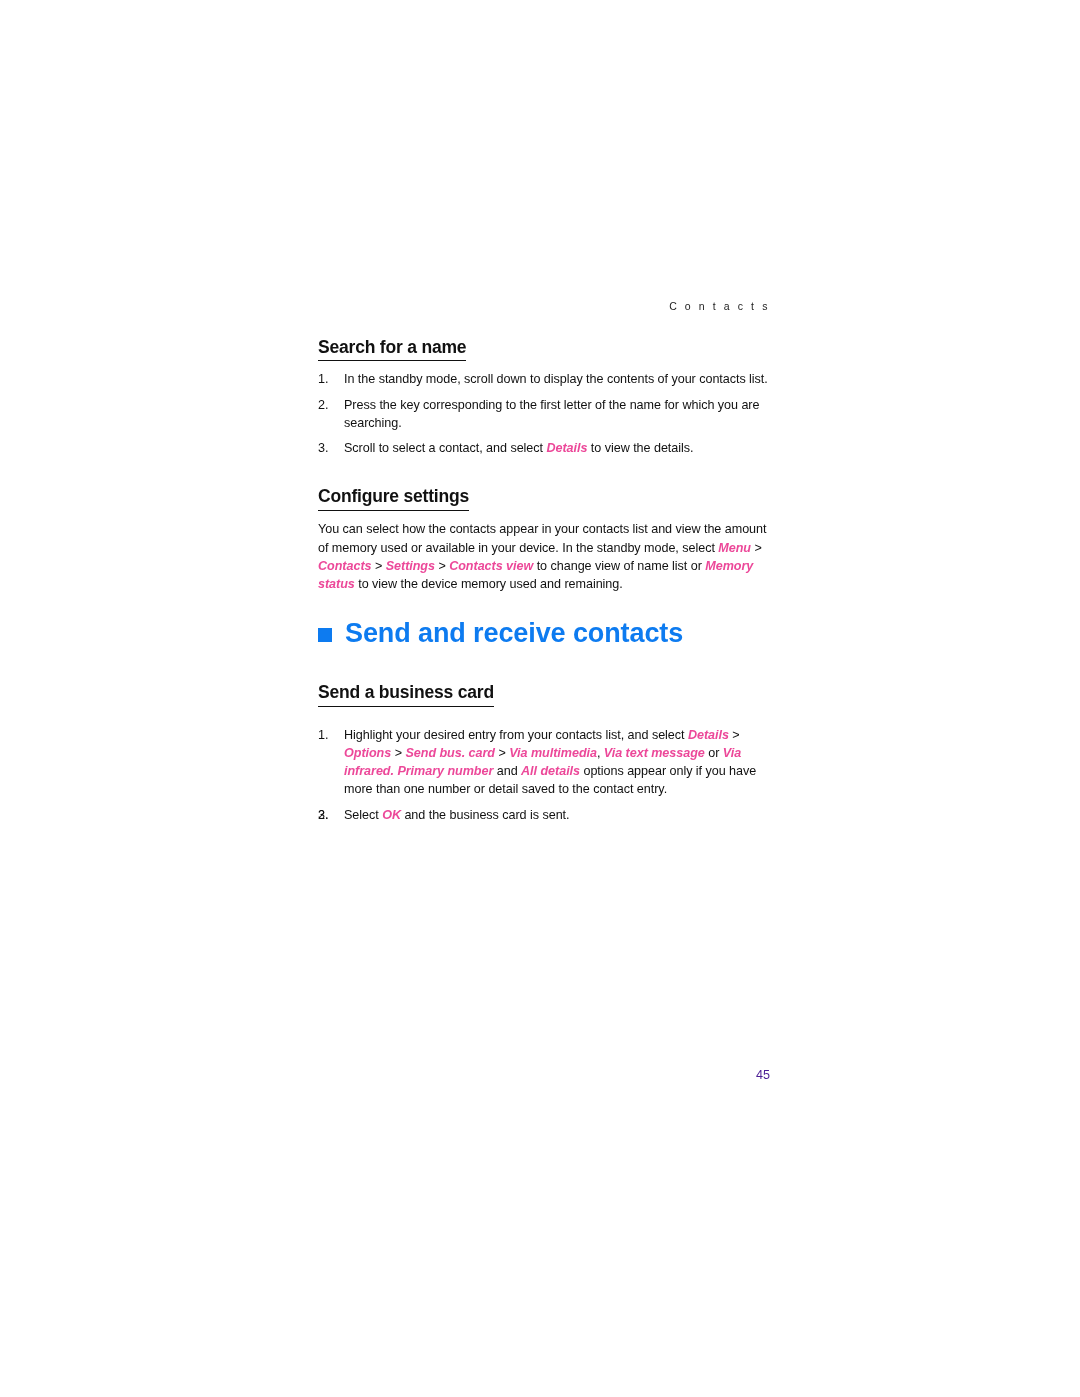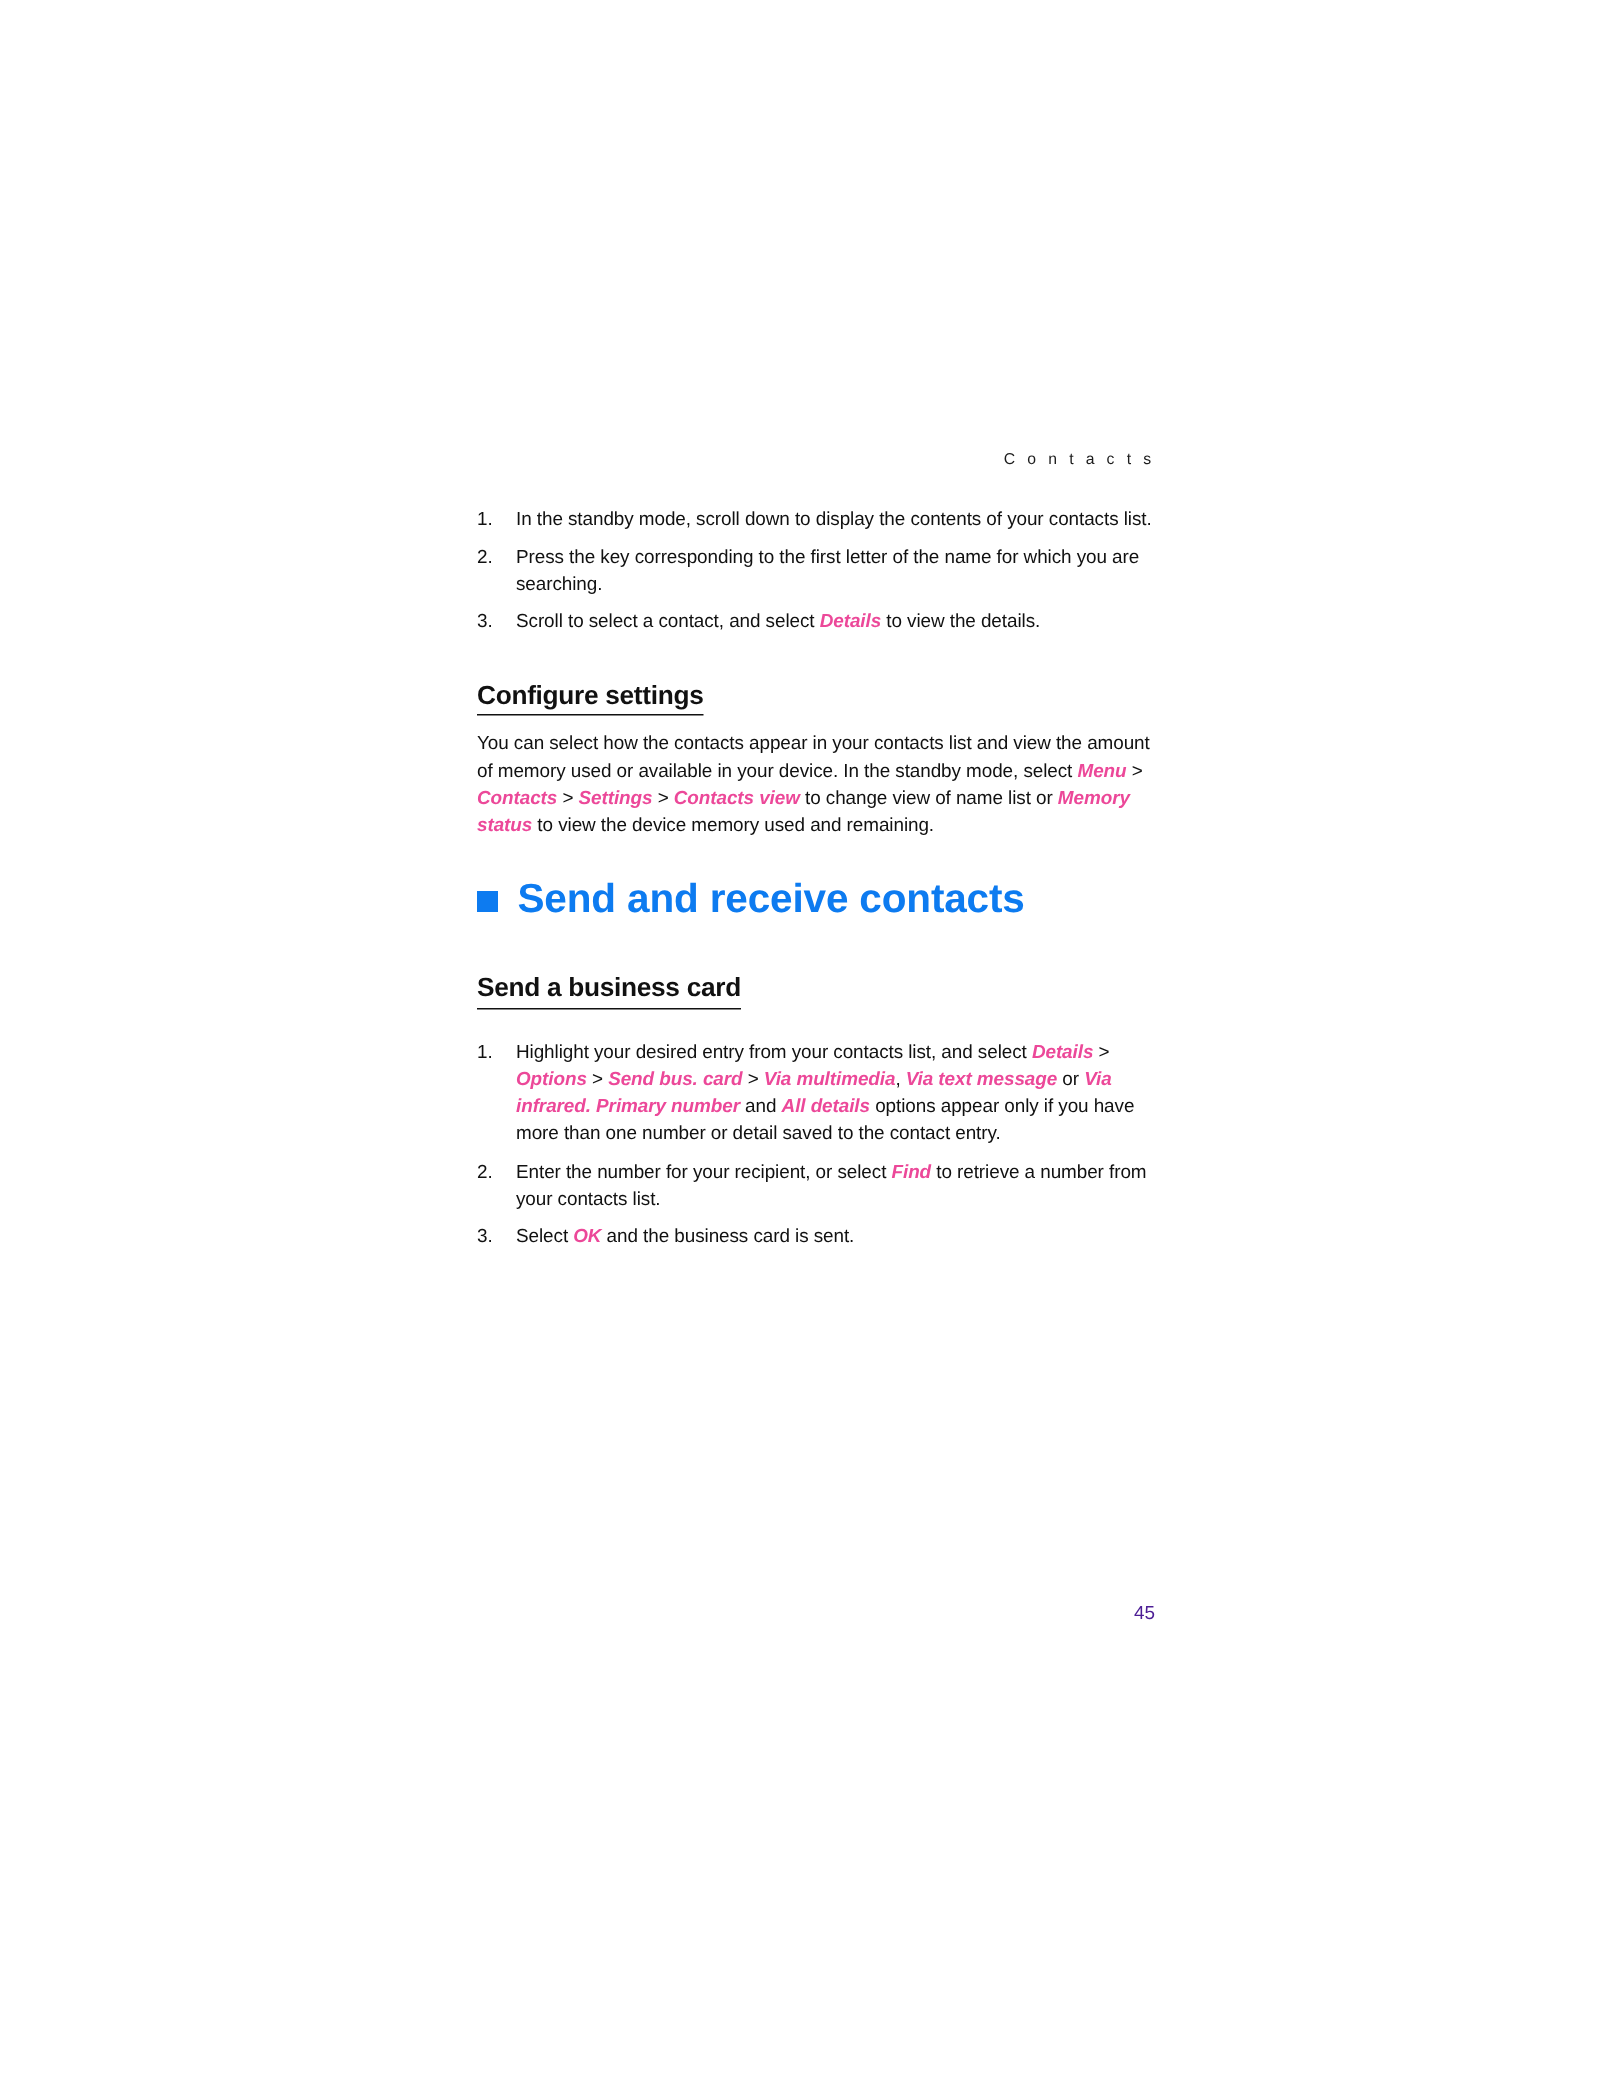--- a/index.html
+++ b/index.html
@@ -146,20 +146,21 @@
 </style>
 </head>
 <body>
 
 <div class="page">
 
   <div class="content">
 
     <div class="running-header">C o n t a c t s</div>
 
+    <h2 class="sub-heading"><span class="ul">Search for a name</span></h2>
 
     <ol class="steps" id="steps-search">
         <li><span class="num">1.</span><span><span>In the standby mode, scroll down to display the contents of your contacts list.</span></span></li>
         <li><span class="num">2.</span><span><span>Press the key corresponding to the first letter of the name for which you are searching.</span></span></li>
         <li><span class="num">3.</span><span><span>Scroll to select a contact, and select </span><span class="ui">Details</span><span> to view the details.</span></span></li>
       </ol>
 
     <div class="gap-lg"></div>
 
     <h2 class="sub-heading"><span class="ul">Configure settings</span></h2>
@@ -176,21 +177,21 @@
 
     <div class="gap-lg"></div>
 
     <h2 class="sub-heading"><span class="ul">Send a business card</span></h2>
 
 
     <div class="gap-sm"></div>
 
     <ol class="steps" id="steps-buscard">
         <li><span class="num">1.</span><span><span>Highlight your desired entry from your contacts list, and select </span><span class="ui">Details</span><span class="sep"> &gt; </span><span class="ui">Options</span><span class="sep"> &gt; </span><span class="ui">Send bus. card</span><span class="sep"> &gt; </span><span class="ui">Via multimedia</span><span class="sep">, </span><span class="ui">Via text message</span><span> or </span><span class="ui">Via infrared.</span><span> </span><span class="ui">Primary number</span><span> and </span><span class="ui">All details</span><span> options appear only if you have more than one number or detail saved to the contact entry.</span></span></li>
-        <li><span class="num">2.</span><span><span>Enter the number for your recipient, or select </span><span class="ui">Find</span><span> to retrieve a number from your contacts list.</span></span></li>
+        <li><span class="num">2.</span></li>
         <li><span class="num">3.</span><span><span>Select </span><span class="ui">OK</span><span> and the business card is sent.</span></span></li>
       </ol>
 
   </div>
 
   <div class="page-number">45</div>
 
 </div>
 
 </body></html>

